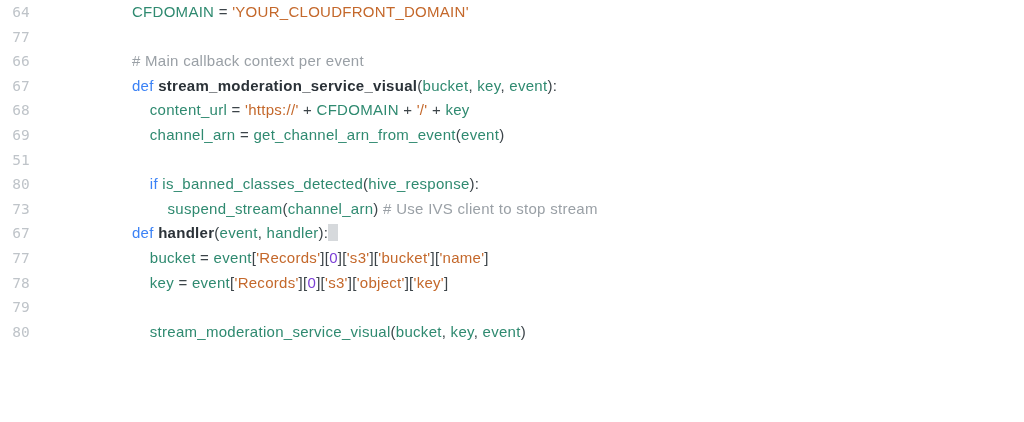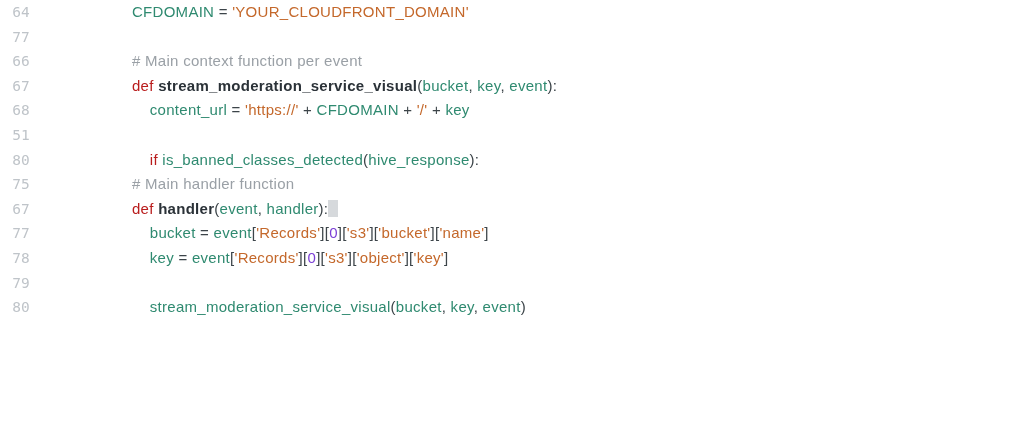--- a/index.html
+++ b/index.html
@@ -50,21 +50,21 @@
     font-size: 15px;
     letter-spacing: 0.28px;
     color: #333a40;
     white-space: pre;
     margin-left: 46px;
   }
 
   
   .tok-ident   { color: #2f8a70; }
   .tok-str     { color: #c4682b; }
-  .tok-kw      { color: #b91c1c; }
+  .tok-kw      { color: #3b82f6; }
   .tok-fn      { color: #2b3238; font-weight: 700; }
   .tok-cmt     { color: #9aa0a6; }
   .tok-num     { color: #7b3fd6; }
   .tok-punc    { color: #3c4449; }
   .tok-op      { color: #3c4449; }
 
   .cursor-block {
     display: inline-block;
     width: 10px;
     height: 17px;
@@ -72,25 +72,26 @@
     vertical-align: -3px;
   }
 </style>
 </head>
 <body>
 
 <div id="code-viewer">
   <div id="code-lines">
       <div class="code-line"><div class="line-number">64</div><div class="line-content"><span class="tok-ident">CFDOMAIN</span><span class="tok-op"> = </span><span class="tok-str">'YOUR_CLOUDFRONT_DOMAIN'</span></div></div>
       <div class="code-line"><div class="line-number">77</div><div class="line-content"></div></div>
-      <div class="code-line"><div class="line-number">66</div><div class="line-content"><span class="tok-cmt"># Main context function per event</span></div></div>
+      <div class="code-line"><div class="line-number">66</div><div class="line-content"><span class="tok-cmt"># Main callback context per event</span></div></div>
       <div class="code-line"><div class="line-number">67</div><div class="line-content"><span class="tok-kw">def</span><span class="tok-op"> </span><span class="tok-fn">stream_moderation_service_visual</span><span class="tok-punc">(</span><span class="tok-ident">bucket</span><span class="tok-punc">, </span><span class="tok-ident">key</span><span class="tok-punc">, </span><span class="tok-ident">event</span><span class="tok-punc">):</span></div></div>
       <div class="code-line"><div class="line-number">68</div><div class="line-content"><span class="tok-op">    </span><span class="tok-ident">content_url</span><span class="tok-op"> = </span><span class="tok-str">'https://'</span><span class="tok-op"> + </span><span class="tok-ident">CFDOMAIN</span><span class="tok-op"> + </span><span class="tok-str">'/'</span><span class="tok-op"> + </span><span class="tok-ident">key</span></div></div>
+      <div class="code-line"><div class="line-number">69</div><div class="line-content"><span class="tok-op">    </span><span class="tok-ident">channel_arn</span><span class="tok-op"> = </span><span class="tok-ident">get_channel_arn_from_event</span><span class="tok-punc">(</span><span class="tok-ident">event</span><span class="tok-punc">)</span></div></div>
       <div class="code-line"><div class="line-number">51</div><div class="line-content"></div></div>
       <div class="code-line"><div class="line-number">80</div><div class="line-content"><span class="tok-op">    </span><span class="tok-kw">if</span><span class="tok-op"> </span><span class="tok-ident">is_banned_classes_detected</span><span class="tok-punc">(</span><span class="tok-ident">hive_response</span><span class="tok-punc">):</span></div></div>
-      <div class="code-line"><div class="line-number">75</div><div class="line-content"><span class="tok-cmt"># Main handler function</span></div></div>
+      <div class="code-line"><div class="line-number">73</div><div class="line-content"><span class="tok-op">        </span><span class="tok-ident">suspend_stream</span><span class="tok-punc">(</span><span class="tok-ident">channel_arn</span><span class="tok-punc">) </span><span class="tok-cmt"># Use IVS client to stop stream</span></div></div>
       <div class="code-line"><div class="line-number">67</div><div class="line-content"><span class="tok-kw">def</span><span class="tok-op"> </span><span class="tok-fn">handler</span><span class="tok-punc">(</span><span class="tok-ident">event</span><span class="tok-punc">, </span><span class="tok-ident">handler</span><span class="tok-punc">):</span><span class="cursor-block"></span></div></div>
       <div class="code-line"><div class="line-number">77</div><div class="line-content"><span class="tok-op">    </span><span class="tok-ident">bucket</span><span class="tok-op"> = </span><span class="tok-ident">event</span><span class="tok-punc">[</span><span class="tok-str">'Records'</span><span class="tok-punc">][</span><span class="tok-num">0</span><span class="tok-punc">][</span><span class="tok-str">'s3'</span><span class="tok-punc">][</span><span class="tok-str">'bucket'</span><span class="tok-punc">][</span><span class="tok-str">'name'</span><span class="tok-punc">]</span></div></div>
       <div class="code-line"><div class="line-number">78</div><div class="line-content"><span class="tok-op">    </span><span class="tok-ident">key</span><span class="tok-op"> = </span><span class="tok-ident">event</span><span class="tok-punc">[</span><span class="tok-str">'Records'</span><span class="tok-punc">][</span><span class="tok-num">0</span><span class="tok-punc">][</span><span class="tok-str">'s3'</span><span class="tok-punc">][</span><span class="tok-str">'object'</span><span class="tok-punc">][</span><span class="tok-str">'key'</span><span class="tok-punc">]</span></div></div>
       <div class="code-line"><div class="line-number">79</div><div class="line-content"></div></div>
       <div class="code-line"><div class="line-number">80</div><div class="line-content"><span class="tok-op">    </span><span class="tok-ident">stream_moderation_service_visual</span><span class="tok-punc">(</span><span class="tok-ident">bucket</span><span class="tok-punc">, </span><span class="tok-ident">key</span><span class="tok-punc">, </span><span class="tok-ident">event</span><span class="tok-punc">)</span></div></div>
     </div>
 </div>
 
 </body></html>

